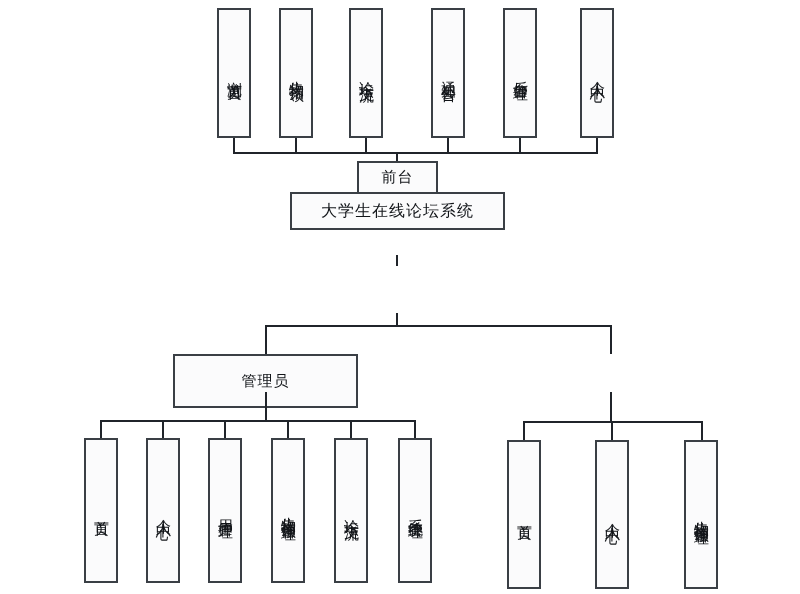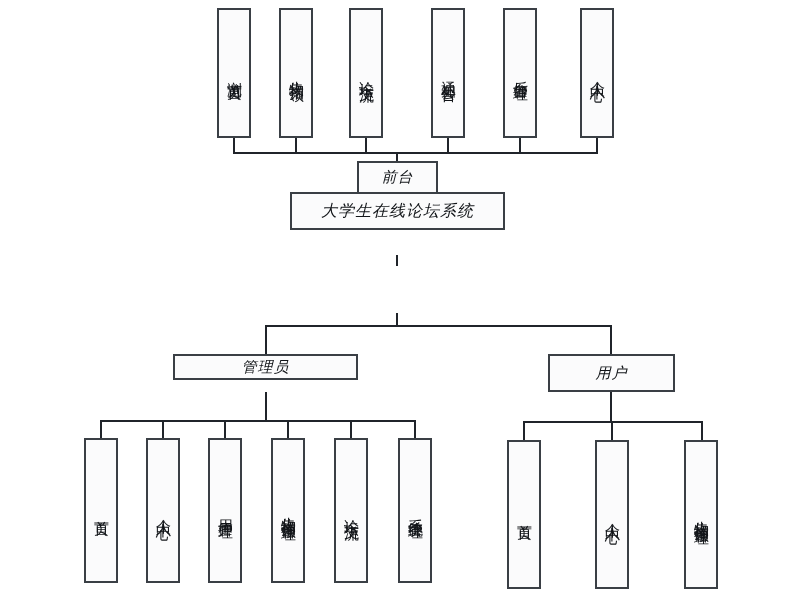--- a/index.html
+++ b/index.html
@@ -37,21 +37,20 @@
     writing-mode: vertical-rl;
     text-orientation: upright;
     letter-spacing: 2px;
     font-size: 15px;
     white-space: nowrap;
   }
   .node.horizontal .label {
     font-size: 15px;
     letter-spacing: 1px;
     white-space: nowrap;
-    font-style: italic;
   }
   .node.root .label {
     font-size: 16px;
     letter-spacing: 1px;
   }
   .line {
     position: absolute;
     background: #20242a;
   }
   .line.h { height: 2px; }
@@ -104,25 +103,22 @@
 
   <div class="line v" style="left:396px; top:255px; height:11px;"></div>
 
 
   <div class="line v" style="left:396px; top:313px; height:13px;"></div>
 
   <div class="line h" style="left:265px; top:325px; width:347px;"></div>
   <div class="line v" style="left:265px; top:325px; height:29px;"></div>
   <div class="line v" style="left:610px; top:325px; height:29px;"></div>
 
-  <div class="node horizontal" style="left:173px; top:354px; width:185px; height:26px;">
+  <div class="node horizontal" style="left:173px; top:354px; width:185px; height:54px;">
     <span class="label">管理员</span>
-  </div>
-  <div class="node horizontal" style="left:548px; top:354px; width:127px; height:38px;">
-    <span class="label">用户</span>
   </div>
 
   <div class="line v" style="left:265px; top:392px; height:29px;"></div>
   <div class="line h" style="left:100px; top:420px; width:316px;"></div>
 
   <div class="line v" style="left:100px; top:420px; height:18px;"></div>
   <div class="line v" style="left:162px; top:420px; height:18px;"></div>
   <div class="line v" style="left:224px; top:420px; height:18px;"></div>
   <div class="line v" style="left:287px; top:420px; height:18px;"></div>
   <div class="line v" style="left:350px; top:420px; height:18px;"></div>

